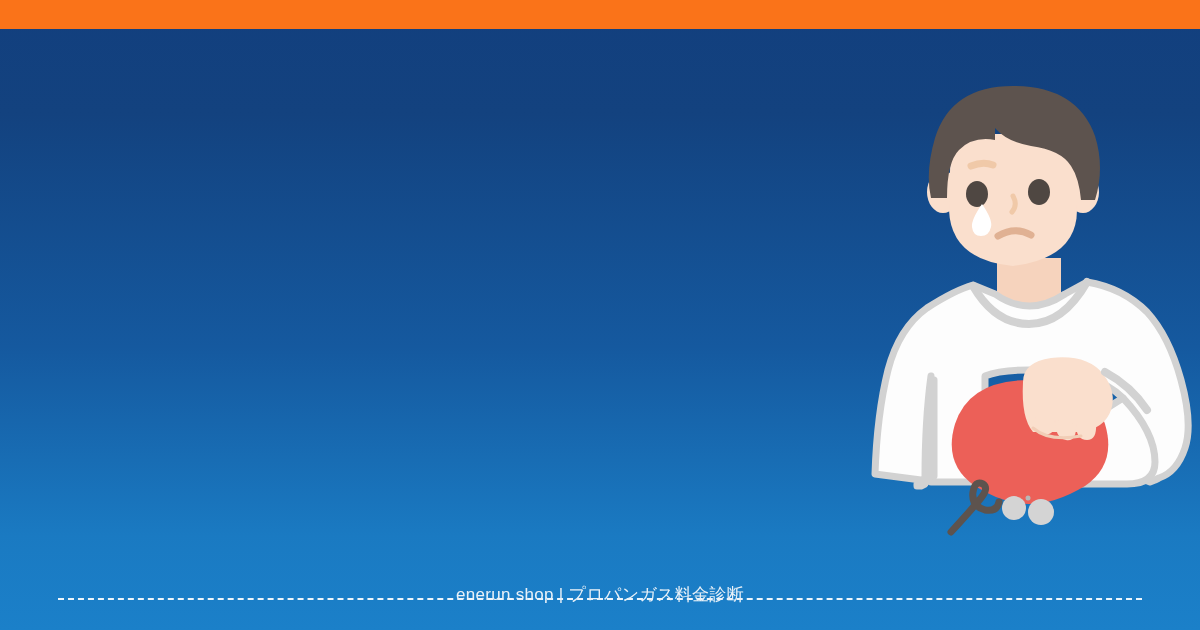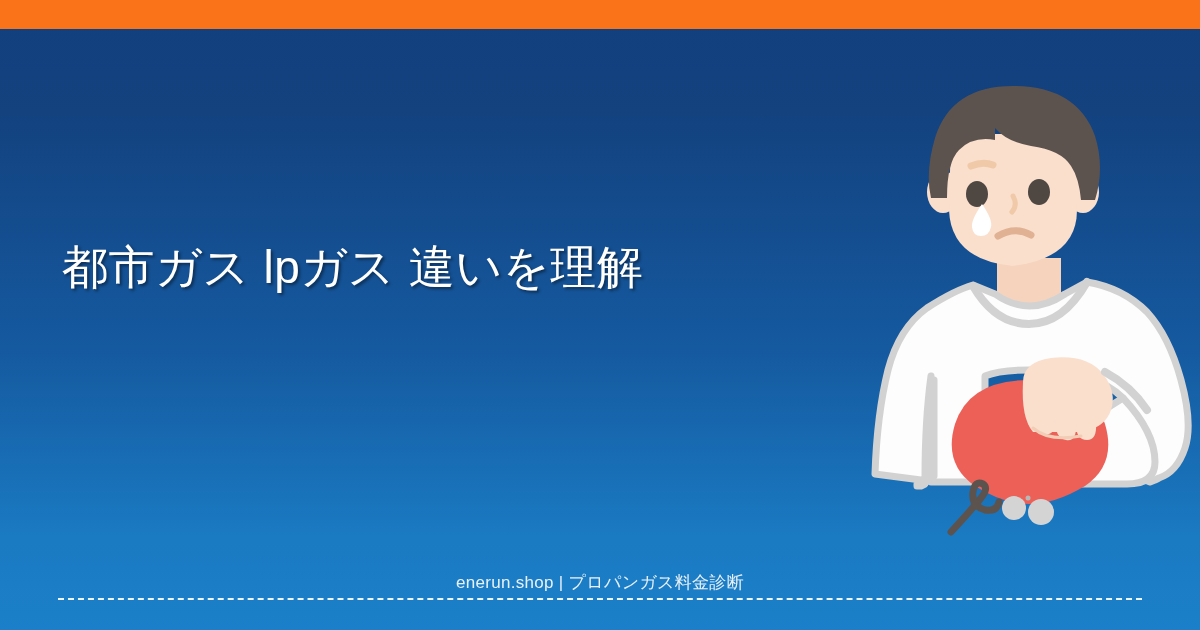--- a/index.html
+++ b/index.html
@@ -61,21 +61,21 @@
     position: absolute;
     left: 58px;
     top: 28px;
     width: 1084px;
     height: 0;
     border-top: 2px dashed rgba(255, 255, 255, 0.92);
   }
   .footer-text {
     position: absolute;
     left: 0;
-    top: 0;
+    top: 12px;
     width: 1200px;
     text-align: center;
   }
   .footer-text span {
     display: inline-block;
     padding: 0 14px;
     color: #e9f1f8;
     font-size: 17px;
     line-height: 26px;
     letter-spacing: 0.3px;
@@ -98,21 +98,20 @@
   }
 </style>
 </head>
 <body>
 
 <div class="og-card">
 
   <div class="accent-bar"></div>
 
   <div class="title-block">
-    <div class="title-line">都市ガス lpガス 違いを理解</div>
   </div>
 
   <div class="illustration">
     <svg viewBox="0 0 348 470" xmlns="http://www.w3.org/2000/svg">
 
       <path d="M142 178 L206 178 L206 238 Q174 252 142 238 Z" fill="#f6d3bd"></path>
 
       <g>
         <path d="M118 205
                  Q100 210 72 228

